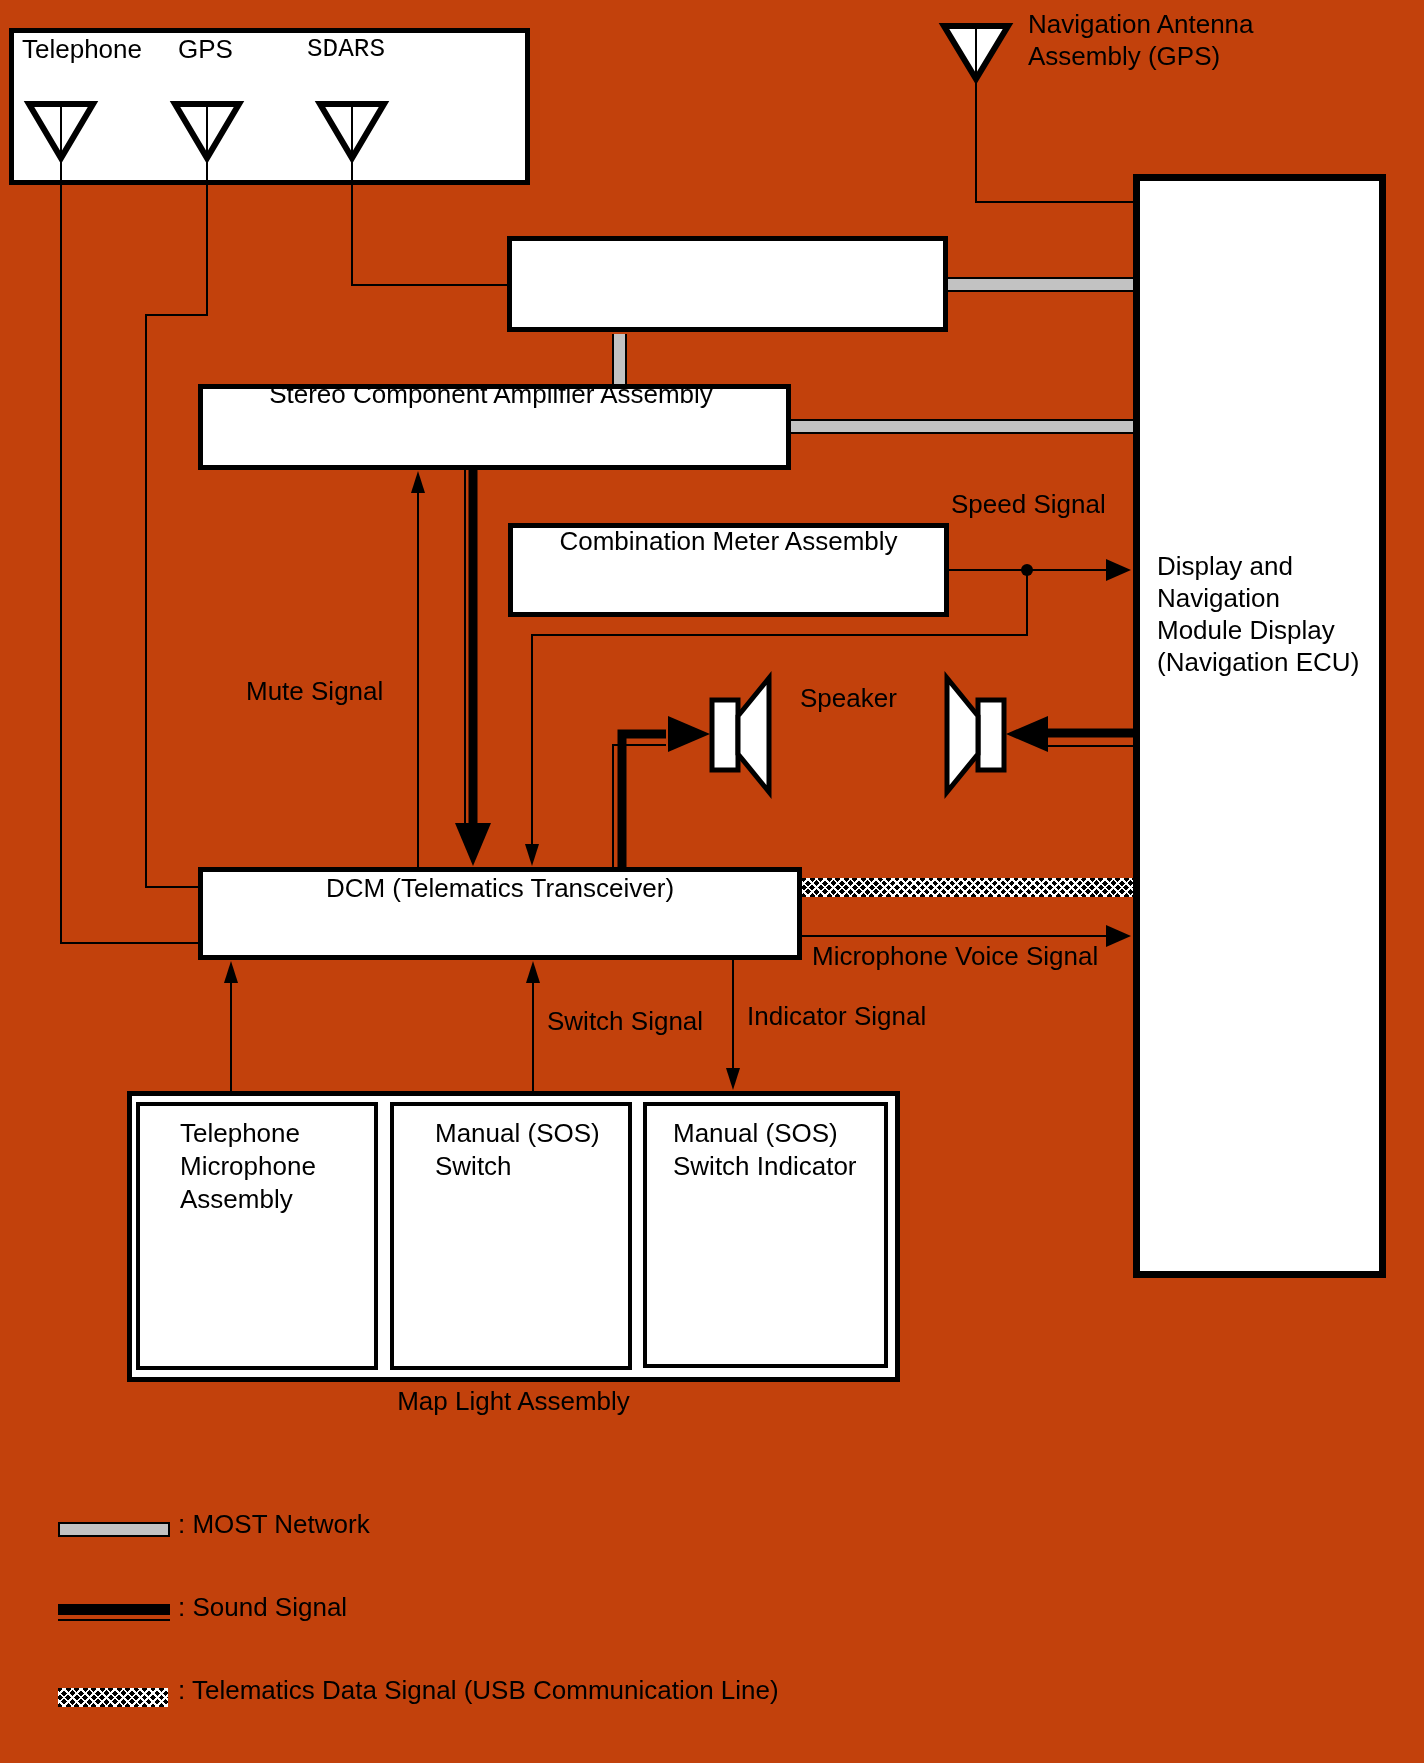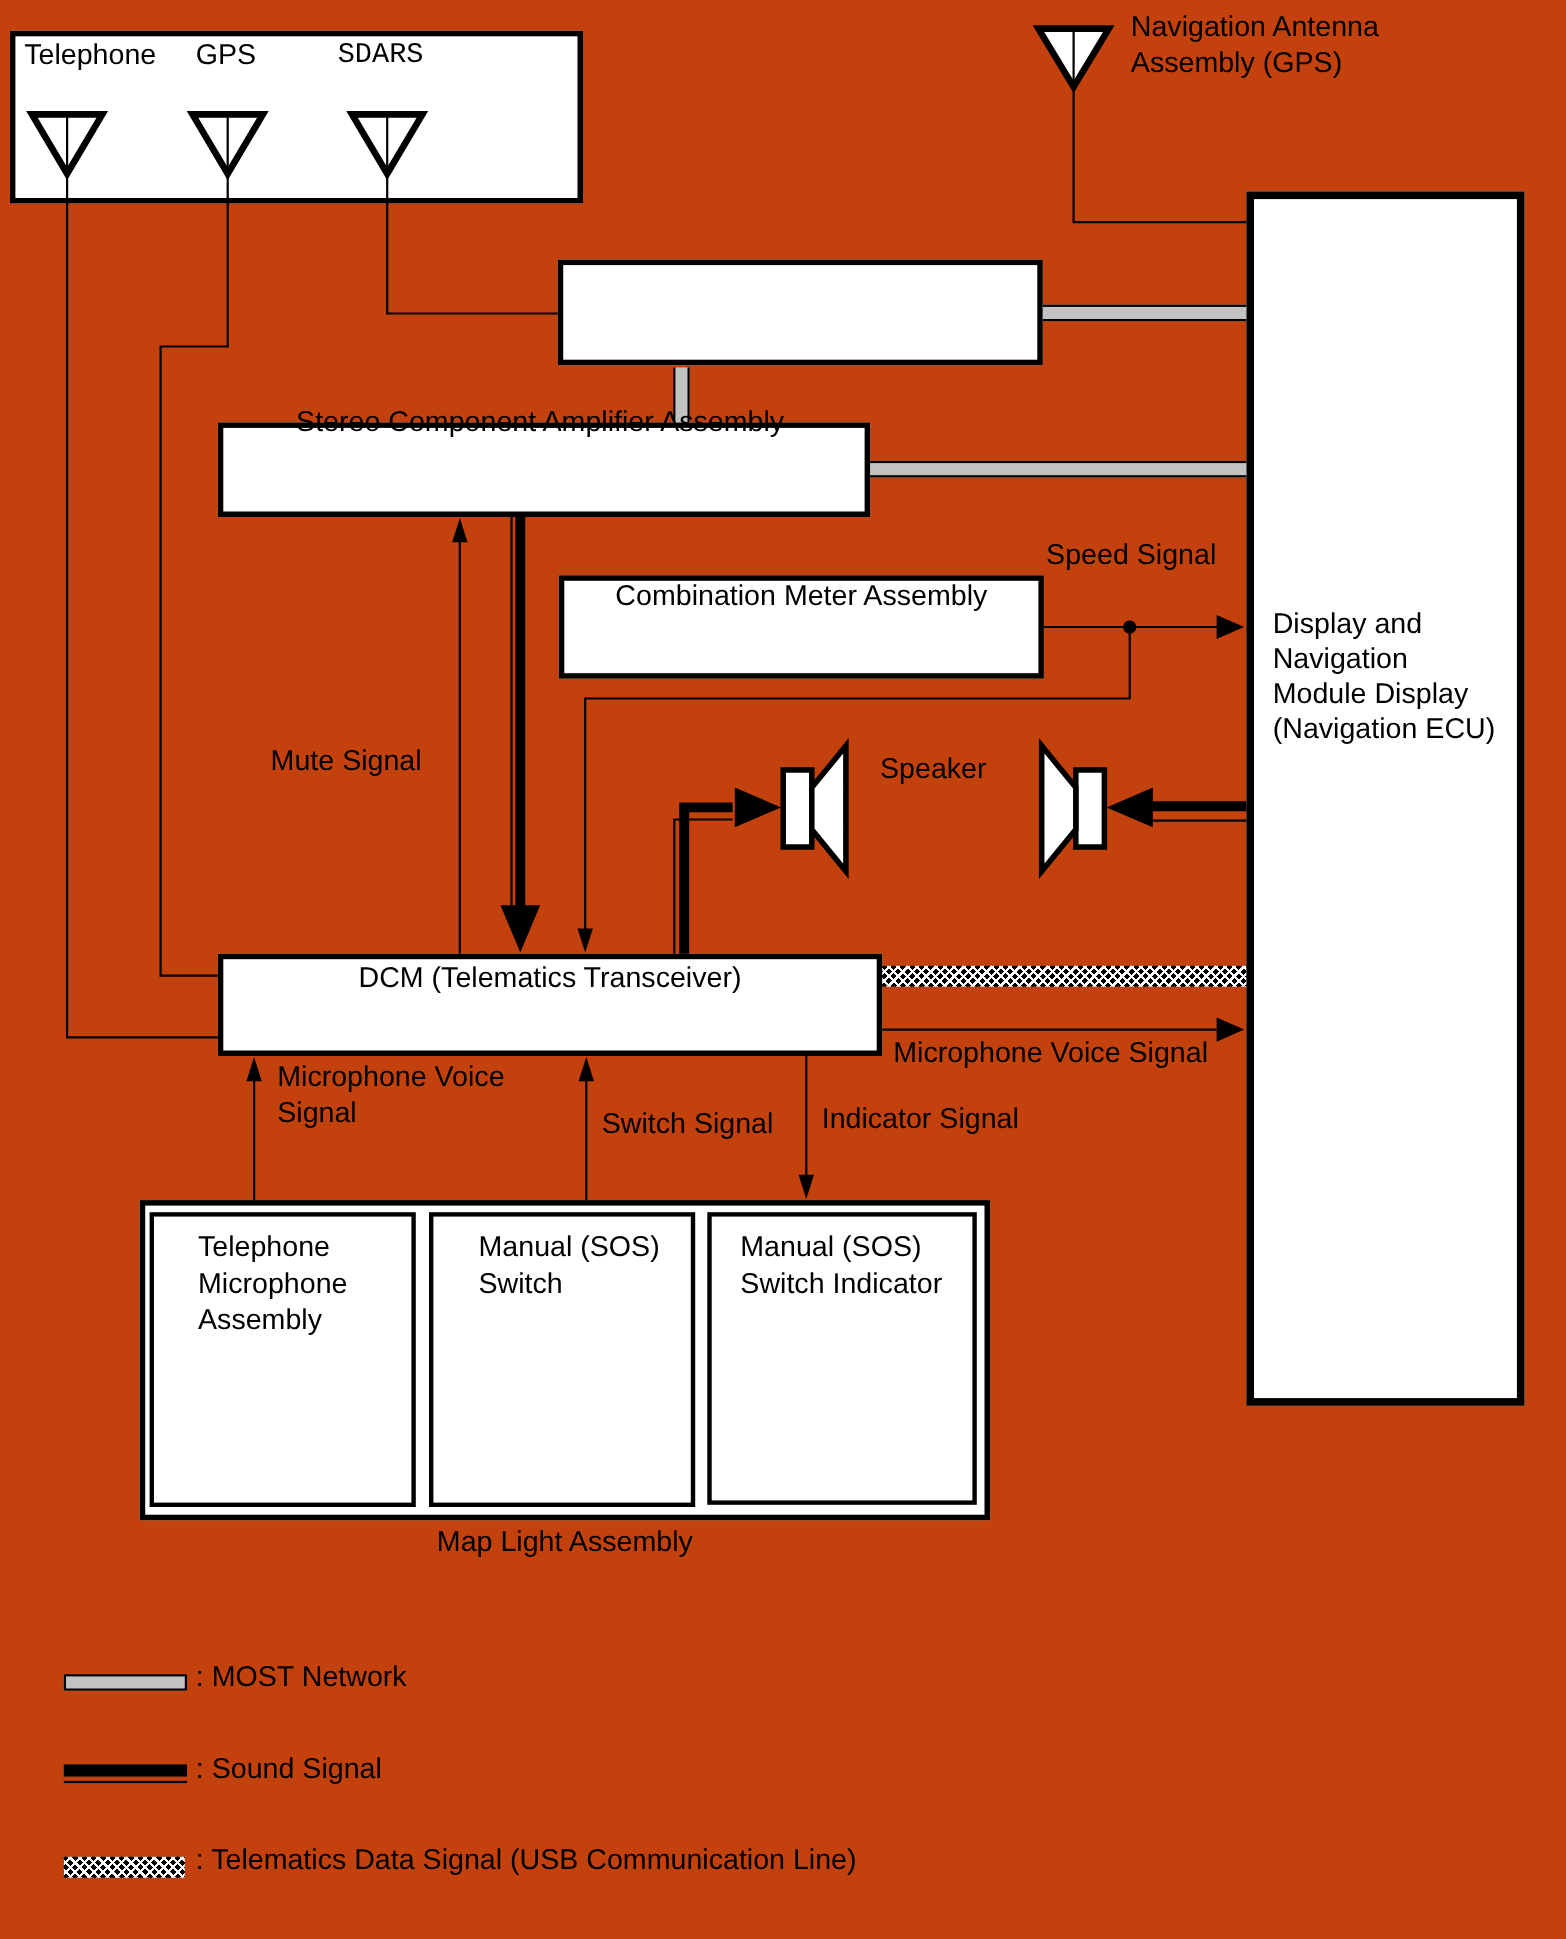--- a/index.html
+++ b/index.html
@@ -101,40 +101,36 @@
   <div class="t" style="left:22px;top:33px;">Telephone</div>
   <div class="t" style="left:178px;top:33px;">GPS</div>
   <div class="t" style="left:307px;top:33px;font-family:Liberation Mono, monospace;">SDARS</div>
 
 
   <div class="t" style="left:1028px;top:8px;">
     <div>Navigation Antenna</div>
     <div>Assembly (GPS)</div>
   </div>
 
-  <div class="t ctr" style="left:198px;top:367px;width:586px;">Stereo Component Amplifier Assembly</div>
+  <div class="t ctr" style="left:198px;top:378px;width:586px;">Stereo Component Amplifier Assembly</div>
   <div class="t ctr" style="left:508px;top:525px;width:441px;">Combination Meter Assembly</div>
   <div class="t ctr" style="left:198px;top:872px;width:604px;">DCM (Telematics Transceiver)</div>
 
   <div class="t" style="left:1157px;top:550px;">
     <div>Display and</div>
     <div>Navigation</div>
     <div>Module Display</div>
     <div>(Navigation ECU)</div>
   </div>
 
   <div class="t" style="left:951px;top:488px;">Speed Signal</div>
   <div class="t" style="left:246px;top:675px;">Mute Signal</div>
   <div class="t" style="left:800px;top:682px;">Speaker</div>
   <div class="t" style="left:812px;top:940px;">Microphone Voice Signal</div>
 
-  <div class="t" style="left:252px;top:962px;line-height:33px;">
-    <div>Microphone Voice</div>
-    <div>Signal</div>
-  </div>
 
   <div class="t" style="left:547px;top:1005px;">Switch Signal</div>
   <div class="t" style="left:747px;top:1000px;text-align:right;">Indicator Signal</div>
 
   <div class="t" style="left:180px;top:1117px;line-height:33px;">
     <div>Telephone</div>
     <div>Microphone</div>
     <div>Assembly</div>
   </div>
   <div class="t" style="left:435px;top:1117px;line-height:33px;">

